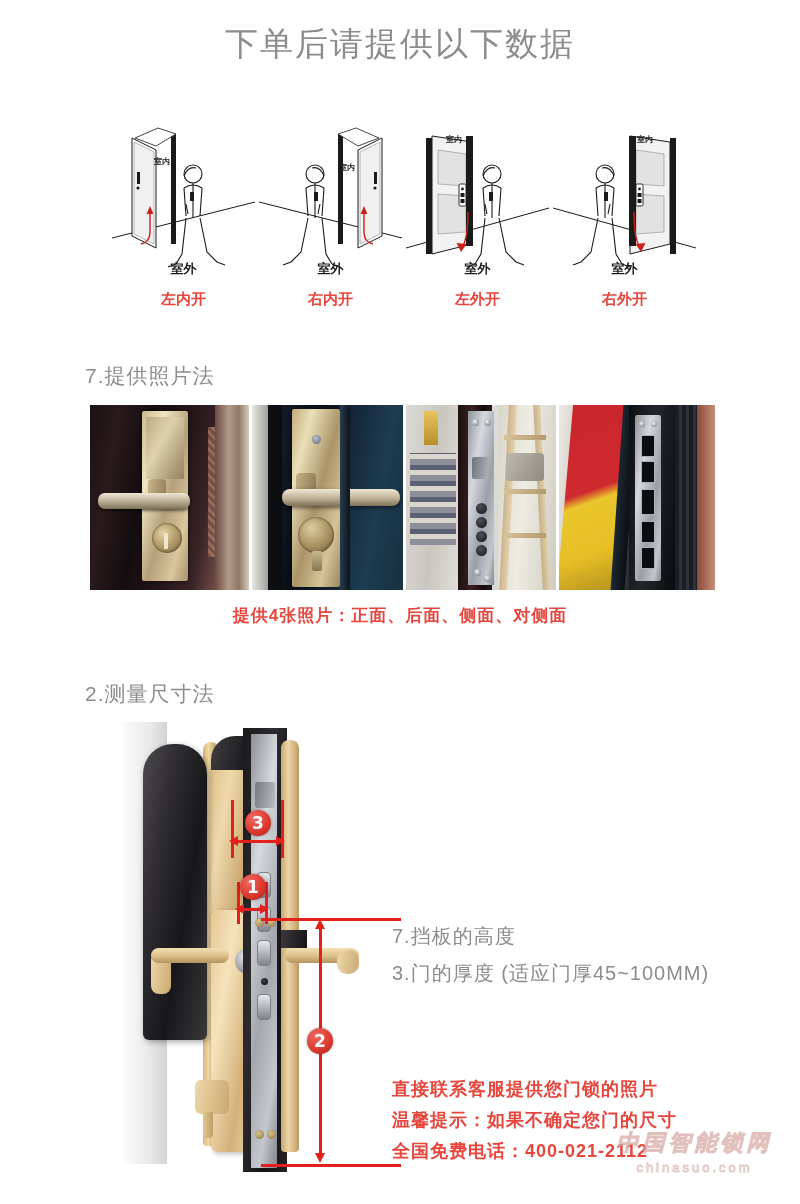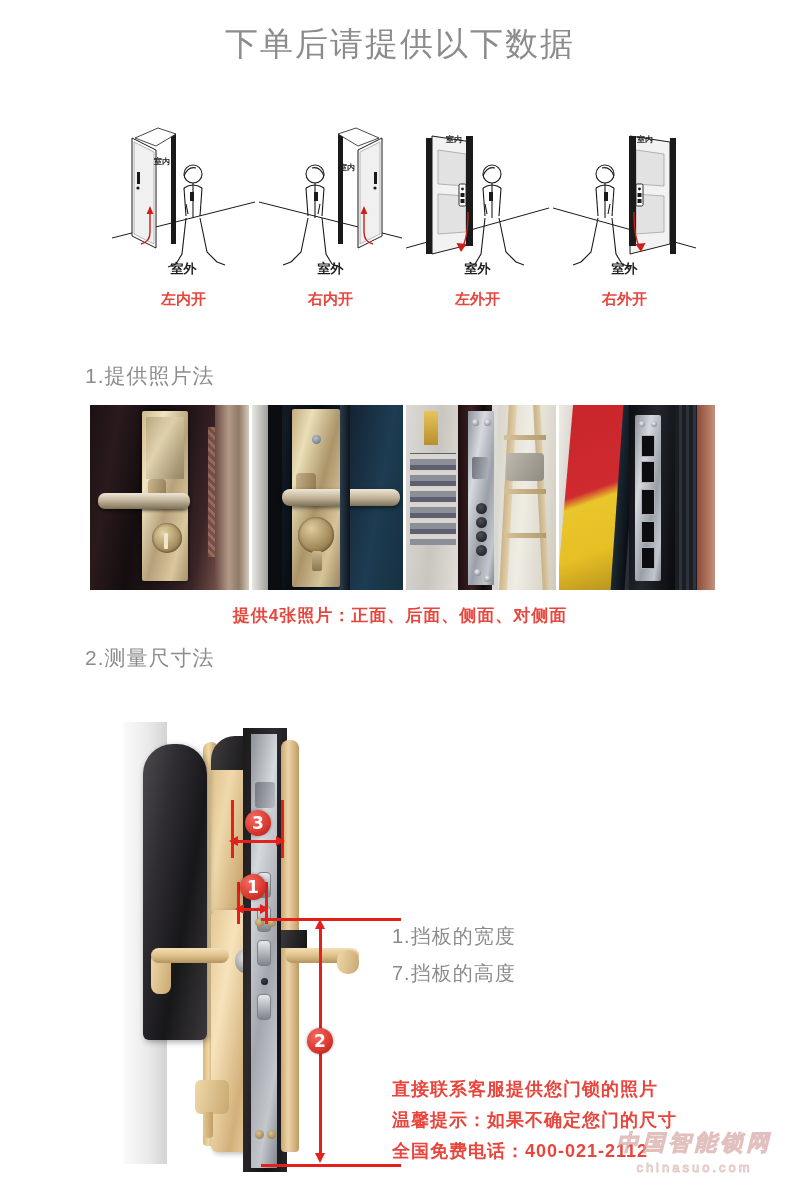--- a/index.html
+++ b/index.html
@@ -27,21 +27,21 @@
   .door-caption{
     position:absolute; left:0; top:170px; width:147px; text-align:center;
     font-size:15px; font-weight:700; color:#e8453c;
   }
 
   
   .sec-head{
     position:absolute; font-size:21px; color:#8c8c8c; letter-spacing:1px;
   }
   #sec1-head{ left:85px; top:362px; }
-  #sec2-head{ left:85px; top:644px; }
+  #sec2-head{ left:85px; top:680px; }
 
   
   .photo-strip{
     position:absolute; left:90px; top:405px; width:625px; height:185px;
     display:flex; gap:3px; background:#fff;
   }
   .photo{ position:relative; overflow:hidden; height:185px; }
   .p1{ width:160px; } .p2{ width:152px; } .p3{ width:150px; } .p4{ width:157px; }
 
   
@@ -374,21 +374,21 @@
         <path d="M59 84 L57 94"></path>
       </g>
       <rect x="53" y="72" width="4" height="9" fill="#1a1a1a"></rect>
       <text x="86" y="22" font-size="8" font-weight="bold" fill="#1a1a1a" font-family="DejaVu Sans, sans-serif">室内</text>
     </svg>
     <div class="door-outside-label">室外</div>
     <div class="door-caption">右外开</div>
   </div>
 </div>
 
-<div class="sec-head" id="sec1-head">1.提供照片法</div>
+<div class="sec-head" id="sec1-head">7.提供照片法</div>
 
 <div class="photo-strip">
 
   <div class="photo p1">
     <div class="ph1-bg"></div>
     <div class="ph1-grille"></div>
     <div class="ph1-side"></div>
     <div class="ph1-plate"></div>
     <div class="ph1-win"></div>
     <div class="ph1-hnub"></div>
@@ -497,22 +497,22 @@
   <div class="mk-arrow-h" style="left:158px;top:186px;width:18px"></div>
   <div class="mk-circle" style="left:155px;top:152px">1</div>
 
   <div class="mk-line-h" style="left:176px;top:196px;width:140px"></div>
   <div class="mk-line-h" style="left:176px;top:442px;width:140px"></div>
   <div class="mk-arrow-v" style="left:234px;top:206px;height:226px"></div>
   <div class="mk-circle" style="left:222px;top:306px">2</div>
 </div>
 
 <div class="meas-list">
-  <div class="meas-item">1.挡板的宽度</div>
   <div class="meas-item">7.挡板的高度</div>
+  <div class="meas-item">3.门的厚度 (适应门厚45~100MM)</div>
 </div>
 
 <div class="tip-block">
   <div class="tip-line">直接联系客服提供您门锁的照片</div>
   <div class="tip-line">温馨提示：如果不确定您门的尺寸</div>
   <div class="tip-line">全国免费电话：400-021-2112</div>
 </div>
 
 <div class="watermark">
   <div class="wm-main">中国智能锁网</div>

